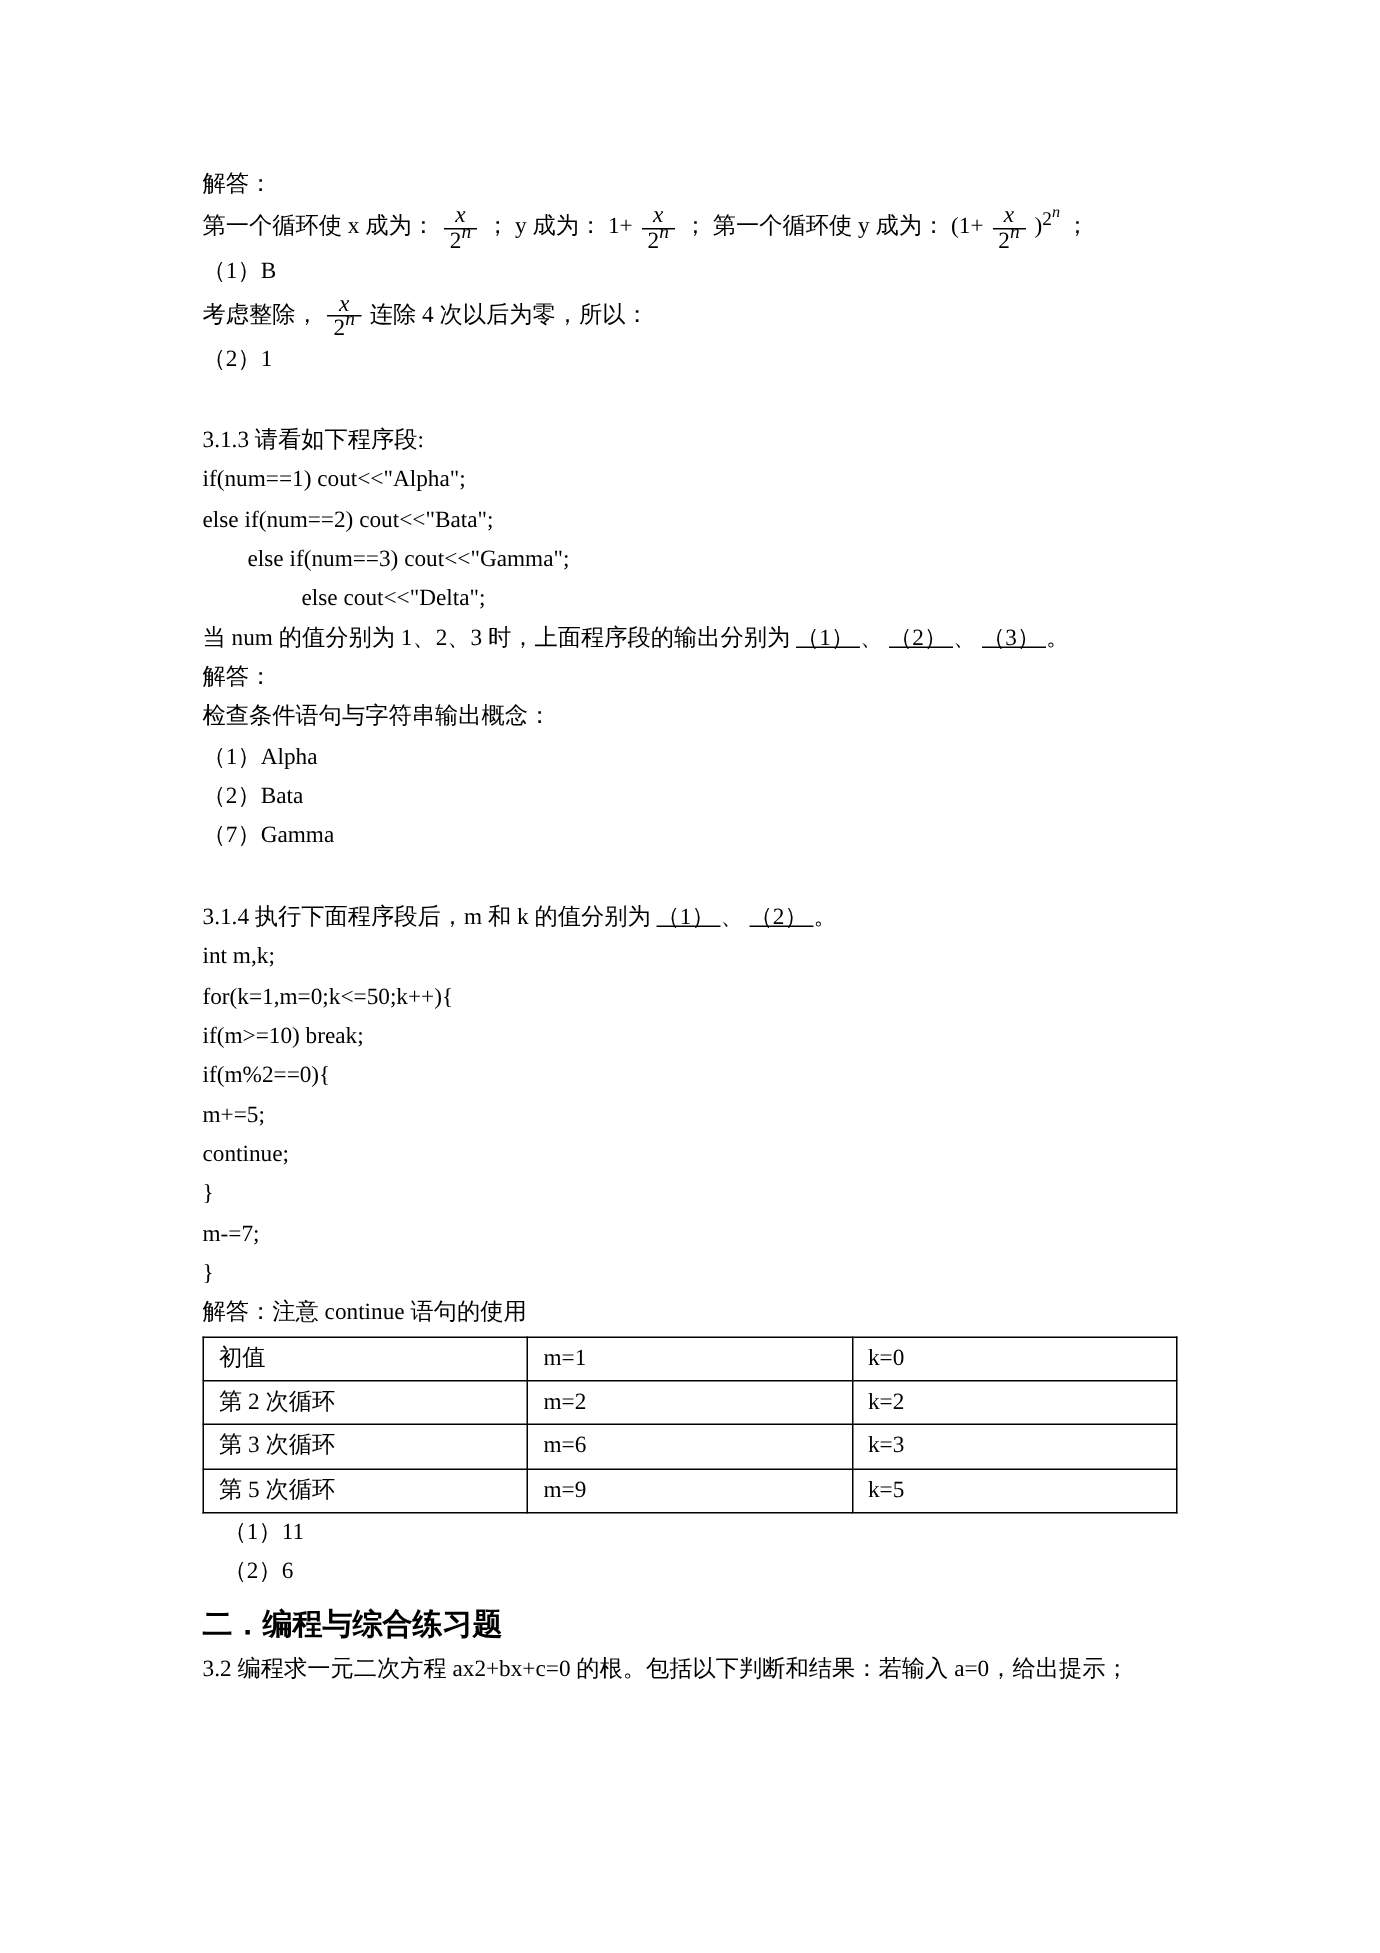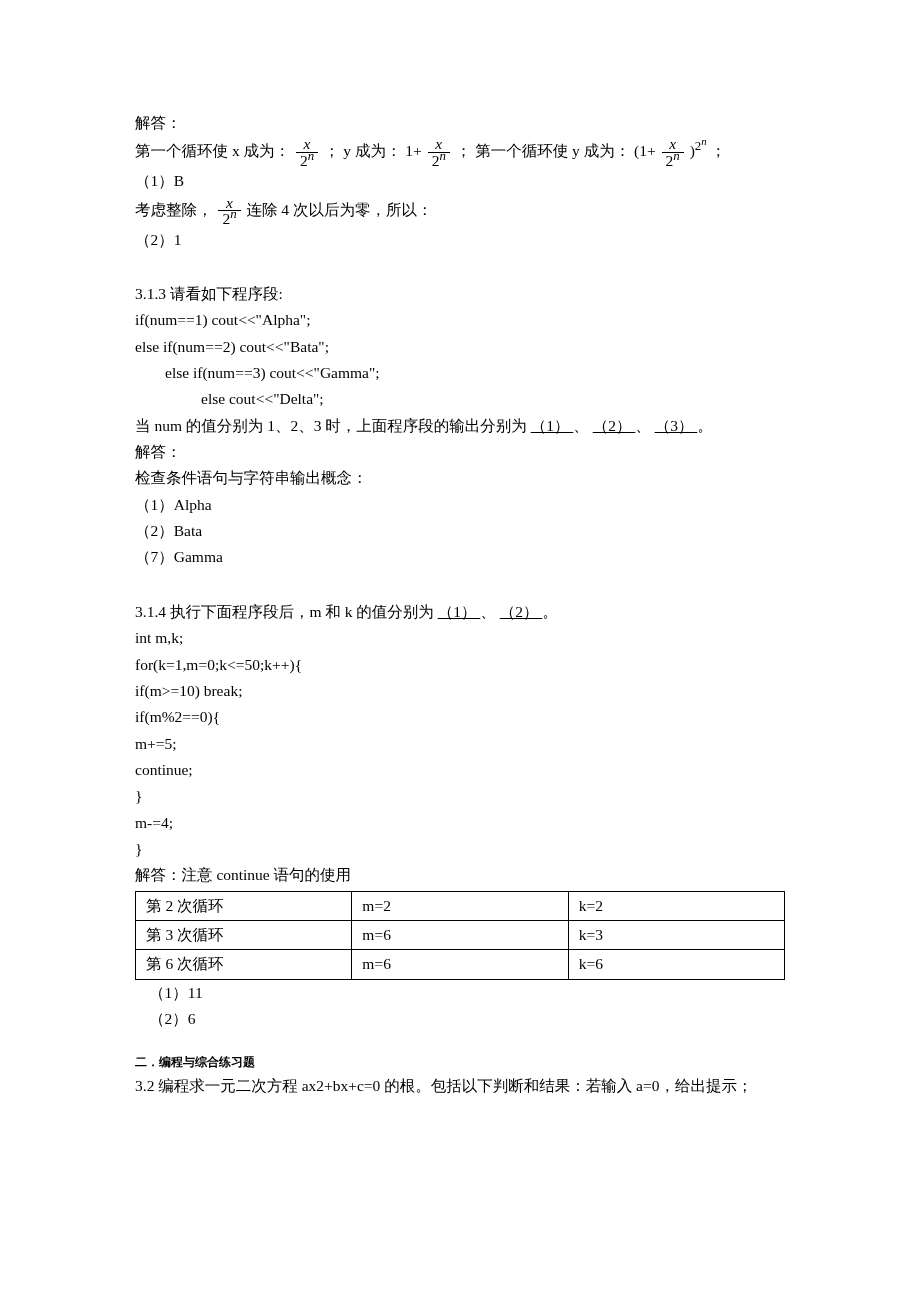--- a/index.html
+++ b/index.html
@@ -29,22 +29,22 @@
   .it { font-style: italic; }
   table.tbl {
     border-collapse: collapse; width: 100%; margin-top: 2px;
   }
   table.tbl td {
     border: 1px solid #000; padding: 1px 10px; width: 33.3%;
   }
   .section-title {
     font-family: "SimHei", "Heiti SC", "Microsoft YaHei", sans-serif;
     font-weight: bold;
-    font-size: 12px;
-    margin-top: 20px;
+    font-size: 20px;
+    margin-top: 4px;
   }
   .gap { margin-top: 28px; }
   .indent1 { padding-left: 30px; }
   .indent2 { padding-left: 66px; }
   sup { line-height: 0; }
 </style>
 </head>
 <body>
 
 <div class="line">解答：</div>
@@ -111,40 +111,45 @@
   <span class="blank">    （2）    </span>
   <span>。</span>
 </div>
 <div class="line">int m,k;</div>
 <div class="line">for(k=1,m=0;k&lt;=50;k++){</div>
 <div class="line">if(m&gt;=10) break;</div>
 <div class="line">if(m%2==0){</div>
 <div class="line">m+=5;</div>
 <div class="line">continue;</div>
 <div class="line">}</div>
-<div class="line">m-=4;</div>
+<div class="line">m-=7;</div>
 <div class="line">}</div>
 <div class="line">解答：注意 continue 语句的使用</div>
 
 <table class="tbl">
   <tbody id="tbl-body">
+      <tr>
+        <td>初值</td>
+        <td>m=1</td>
+        <td>k=0</td>
+      </tr>
       <tr>
         <td>第 2 次循环</td>
         <td>m=2</td>
         <td>k=2</td>
       </tr>
       <tr>
         <td>第 3 次循环</td>
         <td>m=6</td>
         <td>k=3</td>
       </tr>
       <tr>
-        <td>第 6 次循环</td>
-        <td>m=6</td>
-        <td>k=6</td>
+        <td>第 5 次循环</td>
+        <td>m=9</td>
+        <td>k=5</td>
       </tr>
     </tbody>
 </table>
 
 <div class="line" style="padding-left:14px">（1）11</div>
 <div class="line" style="padding-left:14px">（2）6</div>
 
 <div class="section-title">二．编程与综合练习题</div>
 <div class="line">3.2 编程求一元二次方程 ax2+bx+c=0 的根。包括以下判断和结果：若输入 a=0，给出提示；</div>
 

